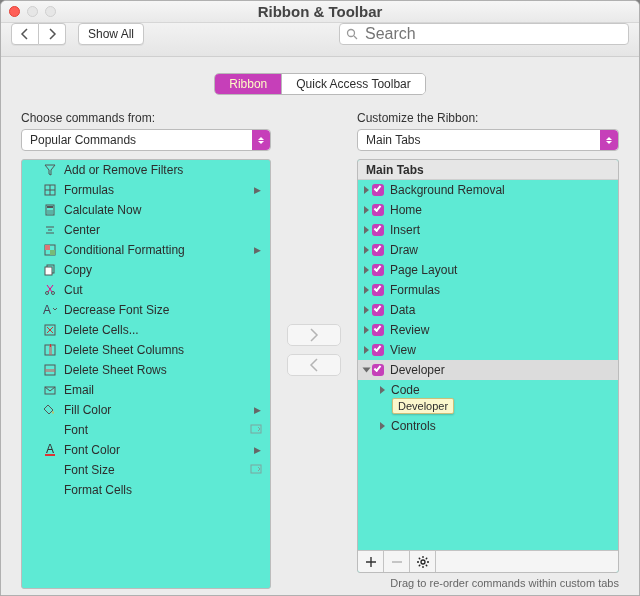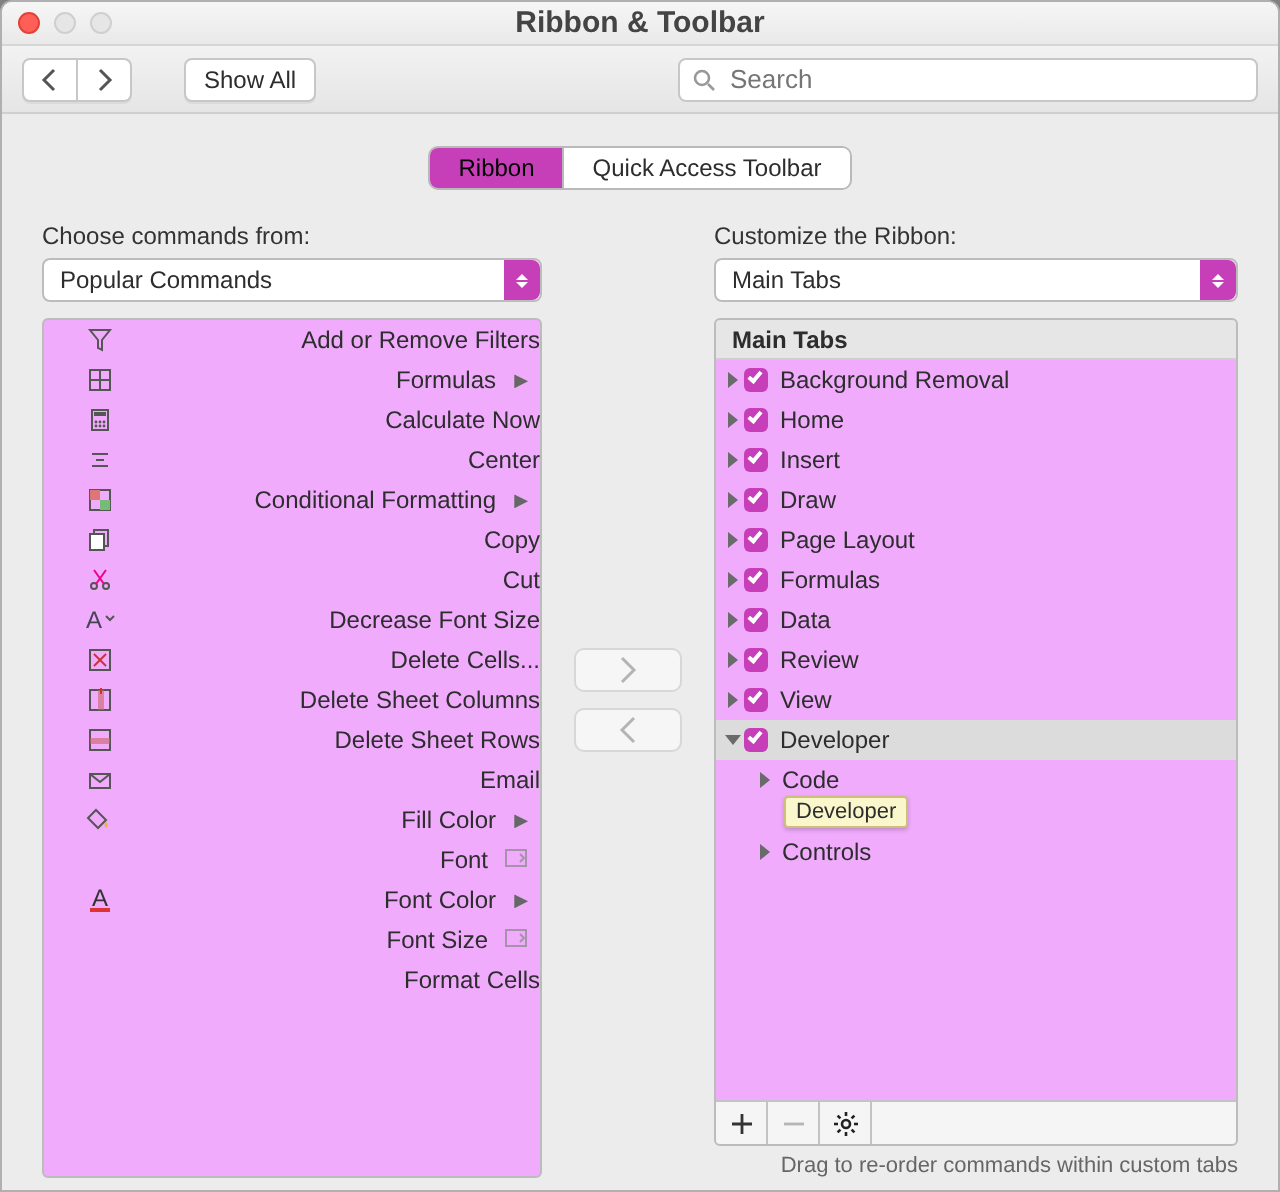--- a/index.html
+++ b/index.html
@@ -16,46 +16,46 @@
   *{box-sizing:border-box;font-family:-apple-system,"Helvetica Neue",Arial,sans-serif;font-size:12px;color:var(--text);}
   body{margin:0;background:#888;display:flex;justify-content:center;}
   .window{width:640px;height:596px;background:var(--win-bg);border:1px solid #b0b0b0;border-radius:6px 6px 0 0;overflow:hidden;display:flex;flex-direction:column;box-shadow:0 8px 30px rgba(0,0,0,.3);}
   .titlebar{height:22px;position:relative;display:flex;align-items:center;justify-content:center;border-bottom:1px solid #d6d6d6;background:linear-gradient(#f6f6f6,#e9e9e9);}
   .traffic{position:absolute;left:8px;top:5px;display:flex;gap:7px;}
   .traffic span{width:11px;height:11px;border-radius:50%;display:block;}
   .tl-close{background:#ff5f57;border:1px solid #e24238;}
   .tl-min{background:#e6e6e6;border:1px solid #cfcfcf;}
   .tl-max{background:#e6e6e6;border:1px solid #cfcfcf;}
   .titlebar-title{font-size:15px;color:#444;font-weight:bold;}
-  .toolbar{height:34px;display:flex;align-items:center;padding:0 10px;gap:26px;border-bottom:1px solid #cfcfcf;background:linear-gradient(#f2f2f2,#e5e5e5);}
+  .toolbar{height:34px;display:flex;padding:0 10px;gap:12px;border-bottom:1px solid #cfcfcf;background:linear-gradient(#f2f2f2,#e5e5e5);}
   .navgrp{display:flex;}
   .btn{background:#fff;border:1px solid #c7c7c7;border-radius:4px;height:22px;display:flex;align-items:center;justify-content:center;padding:0 9px;cursor:default;box-shadow:0 1px 0 rgba(0,0,0,.05);}
   .navgrp .btn:first-child{border-radius:4px 0 0 4px;}
   .navgrp .btn:last-child{border-radius:0 4px 4px 0;border-left:none;}
   .btn svg{display:block;}
   .search{margin-left:auto;display:flex;align-items:center;background:#fff;border:1px solid #c7c7c7;border-radius:4px;height:22px;width:290px;padding:0 6px;gap:5px;}
-  .search input{border:none;outline:none;flex:1;font-size:13px;background:transparent;color:#000000;}
+  .search input{border:none;outline:none;flex:1;font-size:16px;background:transparent;color:#000000;}
   .content{flex:1;padding:12px 20px 6px 20px;display:flex;flex-direction:column;}
   .tabstrip{display:flex;justify-content:center;margin:4px 0 16px 0;}
   .segmented{display:flex;border:1px solid #b9b9b9;border-radius:5px;overflow:hidden;height:22px;}
   .seg{padding:0 14px;display:flex;align-items:center;background:#ffffff;cursor:default;font-size:12px;}
   .seg.sel{background:var(--accent);color:#fff;}
   .seg + .seg{border-left:1px solid #b9b9b9;}
   .columns{display:flex;gap:0;flex:1;min-height:0;}
   .col{display:flex;flex-direction:column;min-height:0;}
   .col-left{width:250px;}
   .col-mid{width:86px;display:flex;flex-direction:column;align-items:center;justify-content:center;gap:8px;}
   .col-right{flex:1;}
   .col-label{font-size:12px;margin-bottom:4px;color:#333;}
   .select{position:relative;background:#fff;border:1px solid #bcbcbc;border-radius:4px;height:22px;display:flex;align-items:center;padding:0 22px 0 8px;margin-bottom:8px;cursor:default;}
   .select .handle{position:absolute;right:0;top:0;bottom:0;width:18px;background:var(--accent);border-radius:0 4px 4px 0;display:flex;flex-direction:column;align-items:center;justify-content:center;gap:1px;}
   .select .handle::before,.select .handle::after{content:"";width:0;height:0;border-left:3px solid transparent;border-right:3px solid transparent;}
   .select .handle::before{border-bottom:3px solid #fff;}
   .select .handle::after{border-top:3px solid #fff;}
-  .listbox{flex:1;background:#f0abfc;border:1px solid #bcbcbc;border-radius:3px;overflow:hidden;display:flex;flex-direction:column;min-height:0;text-align:right;}
+  .listbox{flex:1;background:#5eead4;border:1px solid #bcbcbc;border-radius:3px;overflow:hidden;display:flex;flex-direction:column;min-height:0;}
   .list-scroll{flex:1;overflow:hidden;}
   .cmd-row{display:flex;align-items:center;height:20px;padding-left:20px;gap:6px;position:relative;}
   .cmd-row .ico{width:16px;height:16px;display:flex;align-items:center;justify-content:center;flex:none;color:#555;}
   .cmd-row .lbl{flex:1;white-space:nowrap;overflow:hidden;text-overflow:ellipsis;}
   .cmd-row .menu-arrow{width:10px;font-size:9px;color:#666;margin-right:6px;}
   .cmd-row .opts-ico{width:14px;height:14px;margin-right:6px;opacity:.7;}
   .tree-header{background:var(--header-grey);border-bottom:1px solid #cfcfcf;height:20px;display:flex;align-items:center;padding-left:8px;font-weight:600;}
   .tree-row{display:flex;align-items:center;height:20px;padding-left:6px;gap:3px;position:relative;}
   .tree-row.depth-1{padding-left:22px;}
   .tree-row.sel{background:#dcdcdc;}
@@ -112,21 +112,21 @@
       </svg>
       <input type="text" placeholder="Search" style="">
     </div>
   </div>
 
   <div class="content">
 
     <div class="tabstrip">
       <div class="segmented">
         <div class="seg sel">
-          <span style="color:#000000">Ribbon</span>
+          <span style="color:#fef9c3">Ribbon</span>
         </div>
         <div class="seg">
           <span>Quick Access Toolbar</span>
         </div>
       </div>
     </div>
 
     <div class="columns">
 
       <div class="col col-left">

